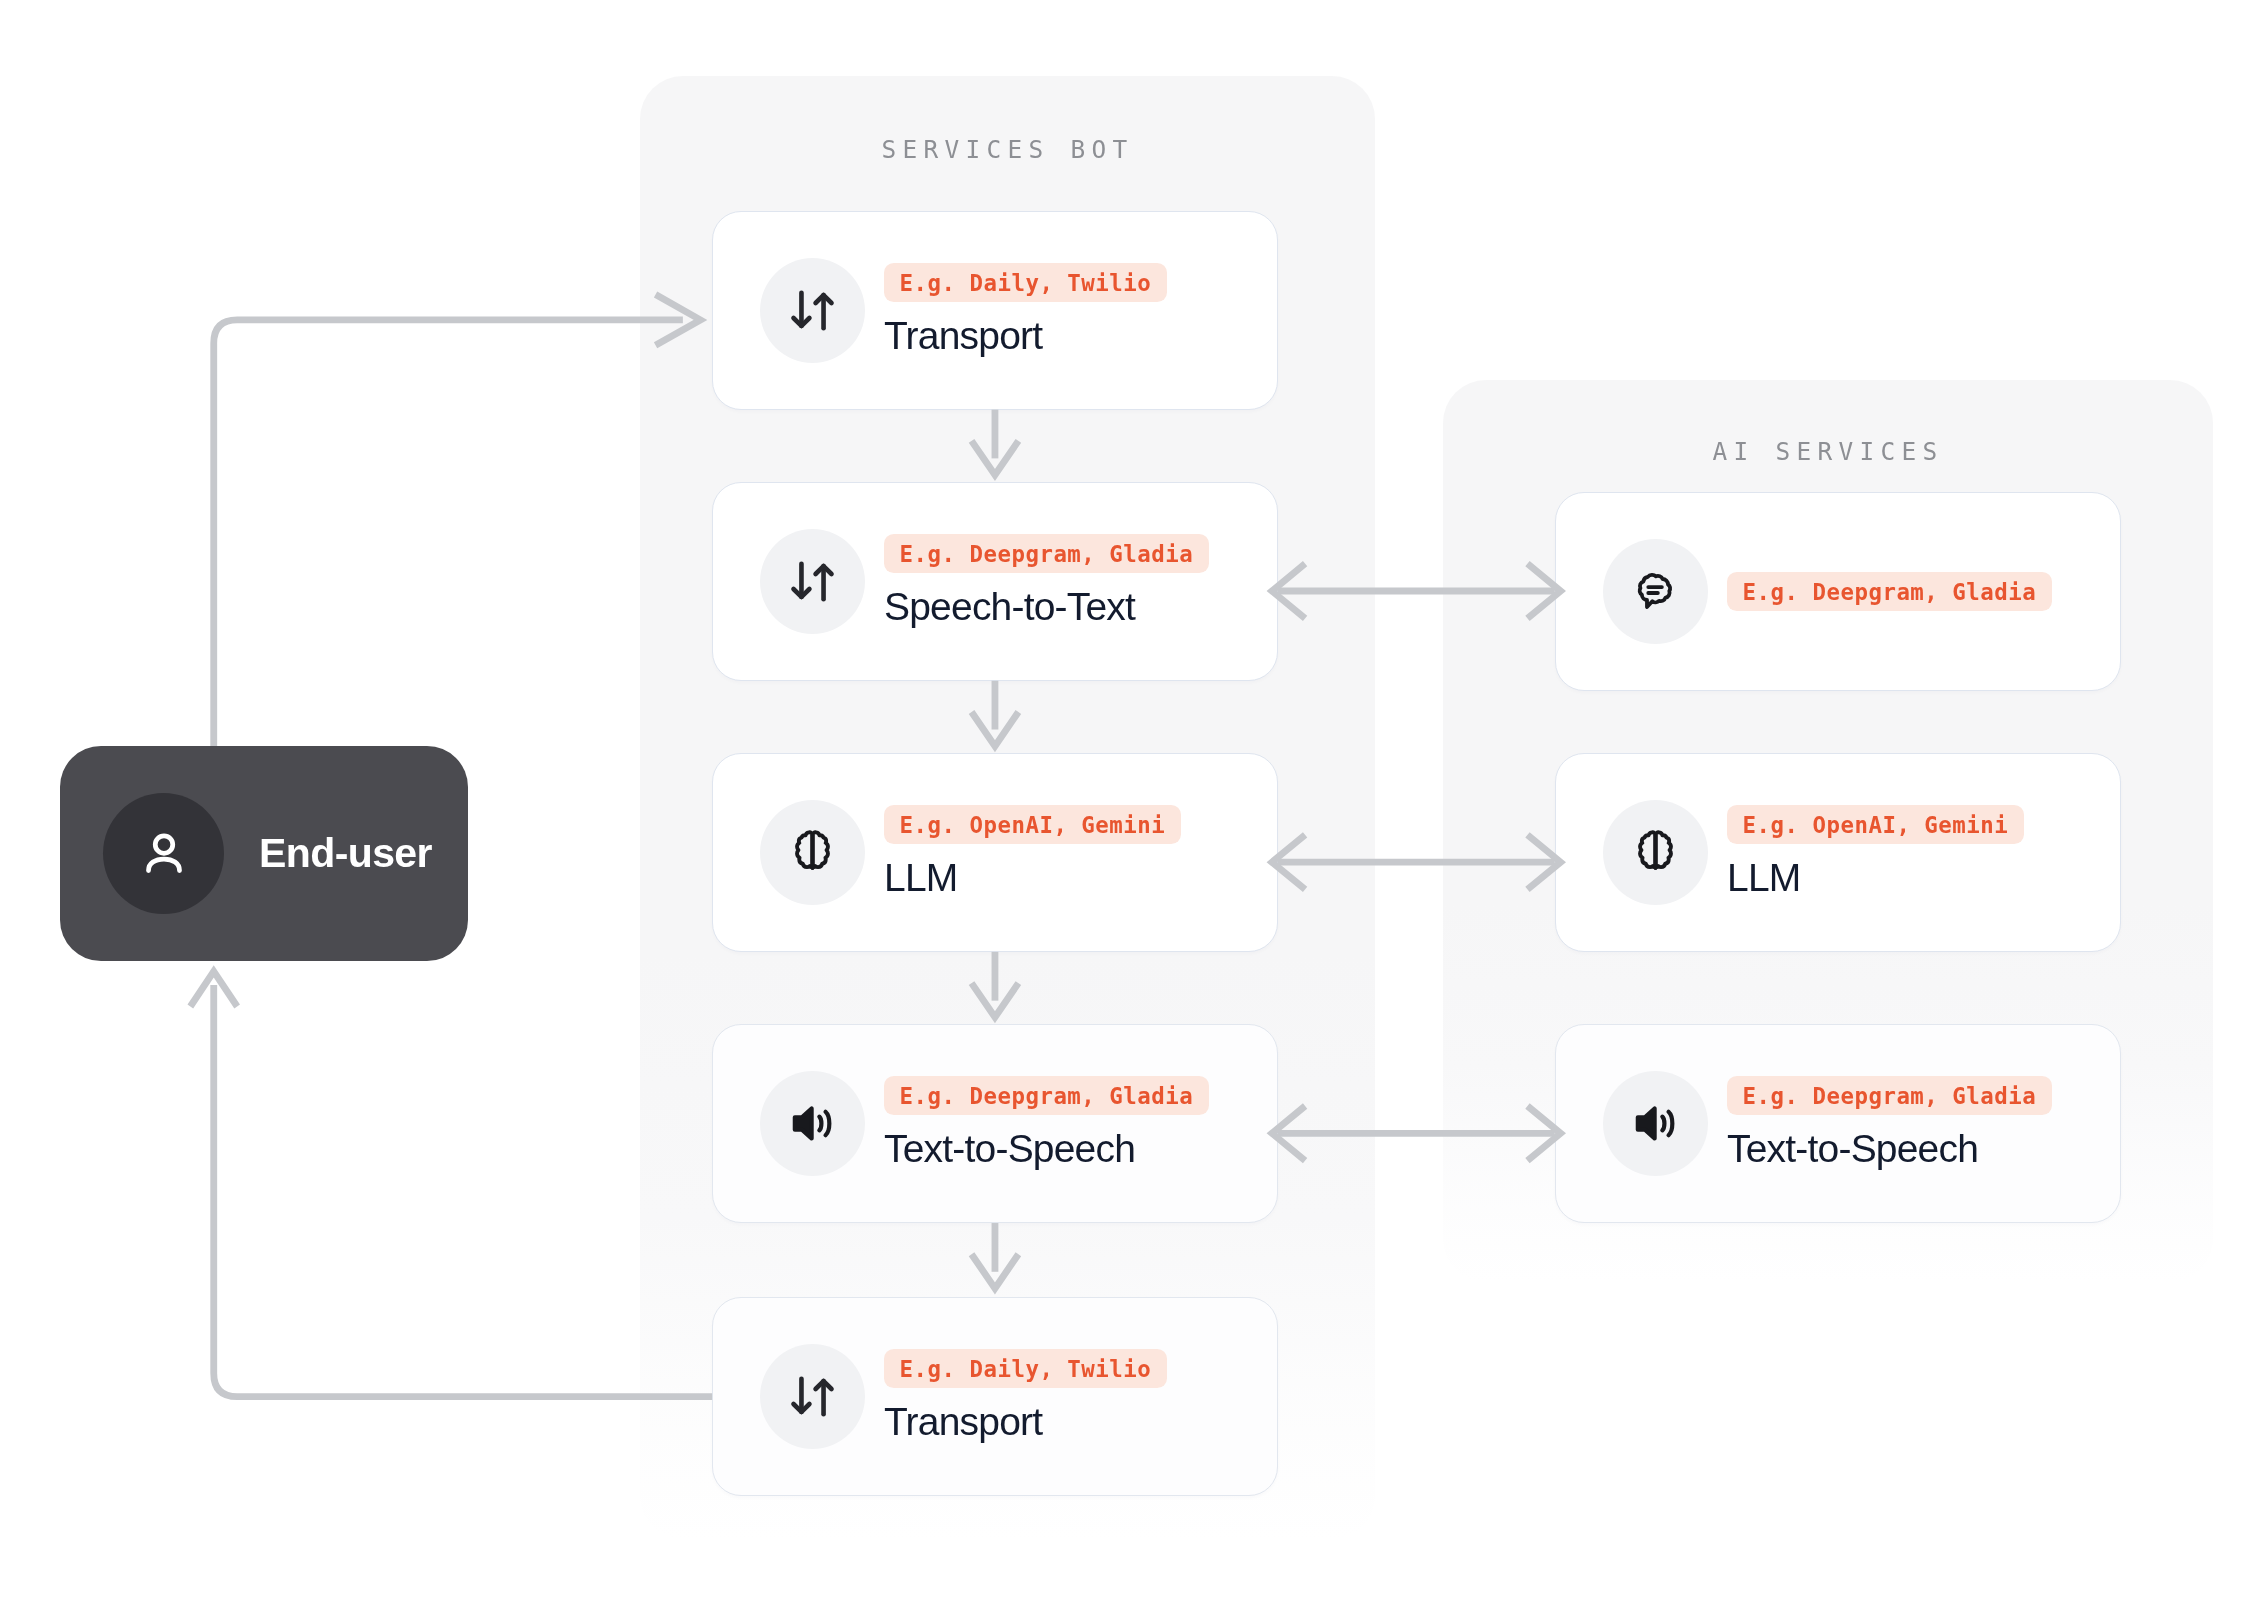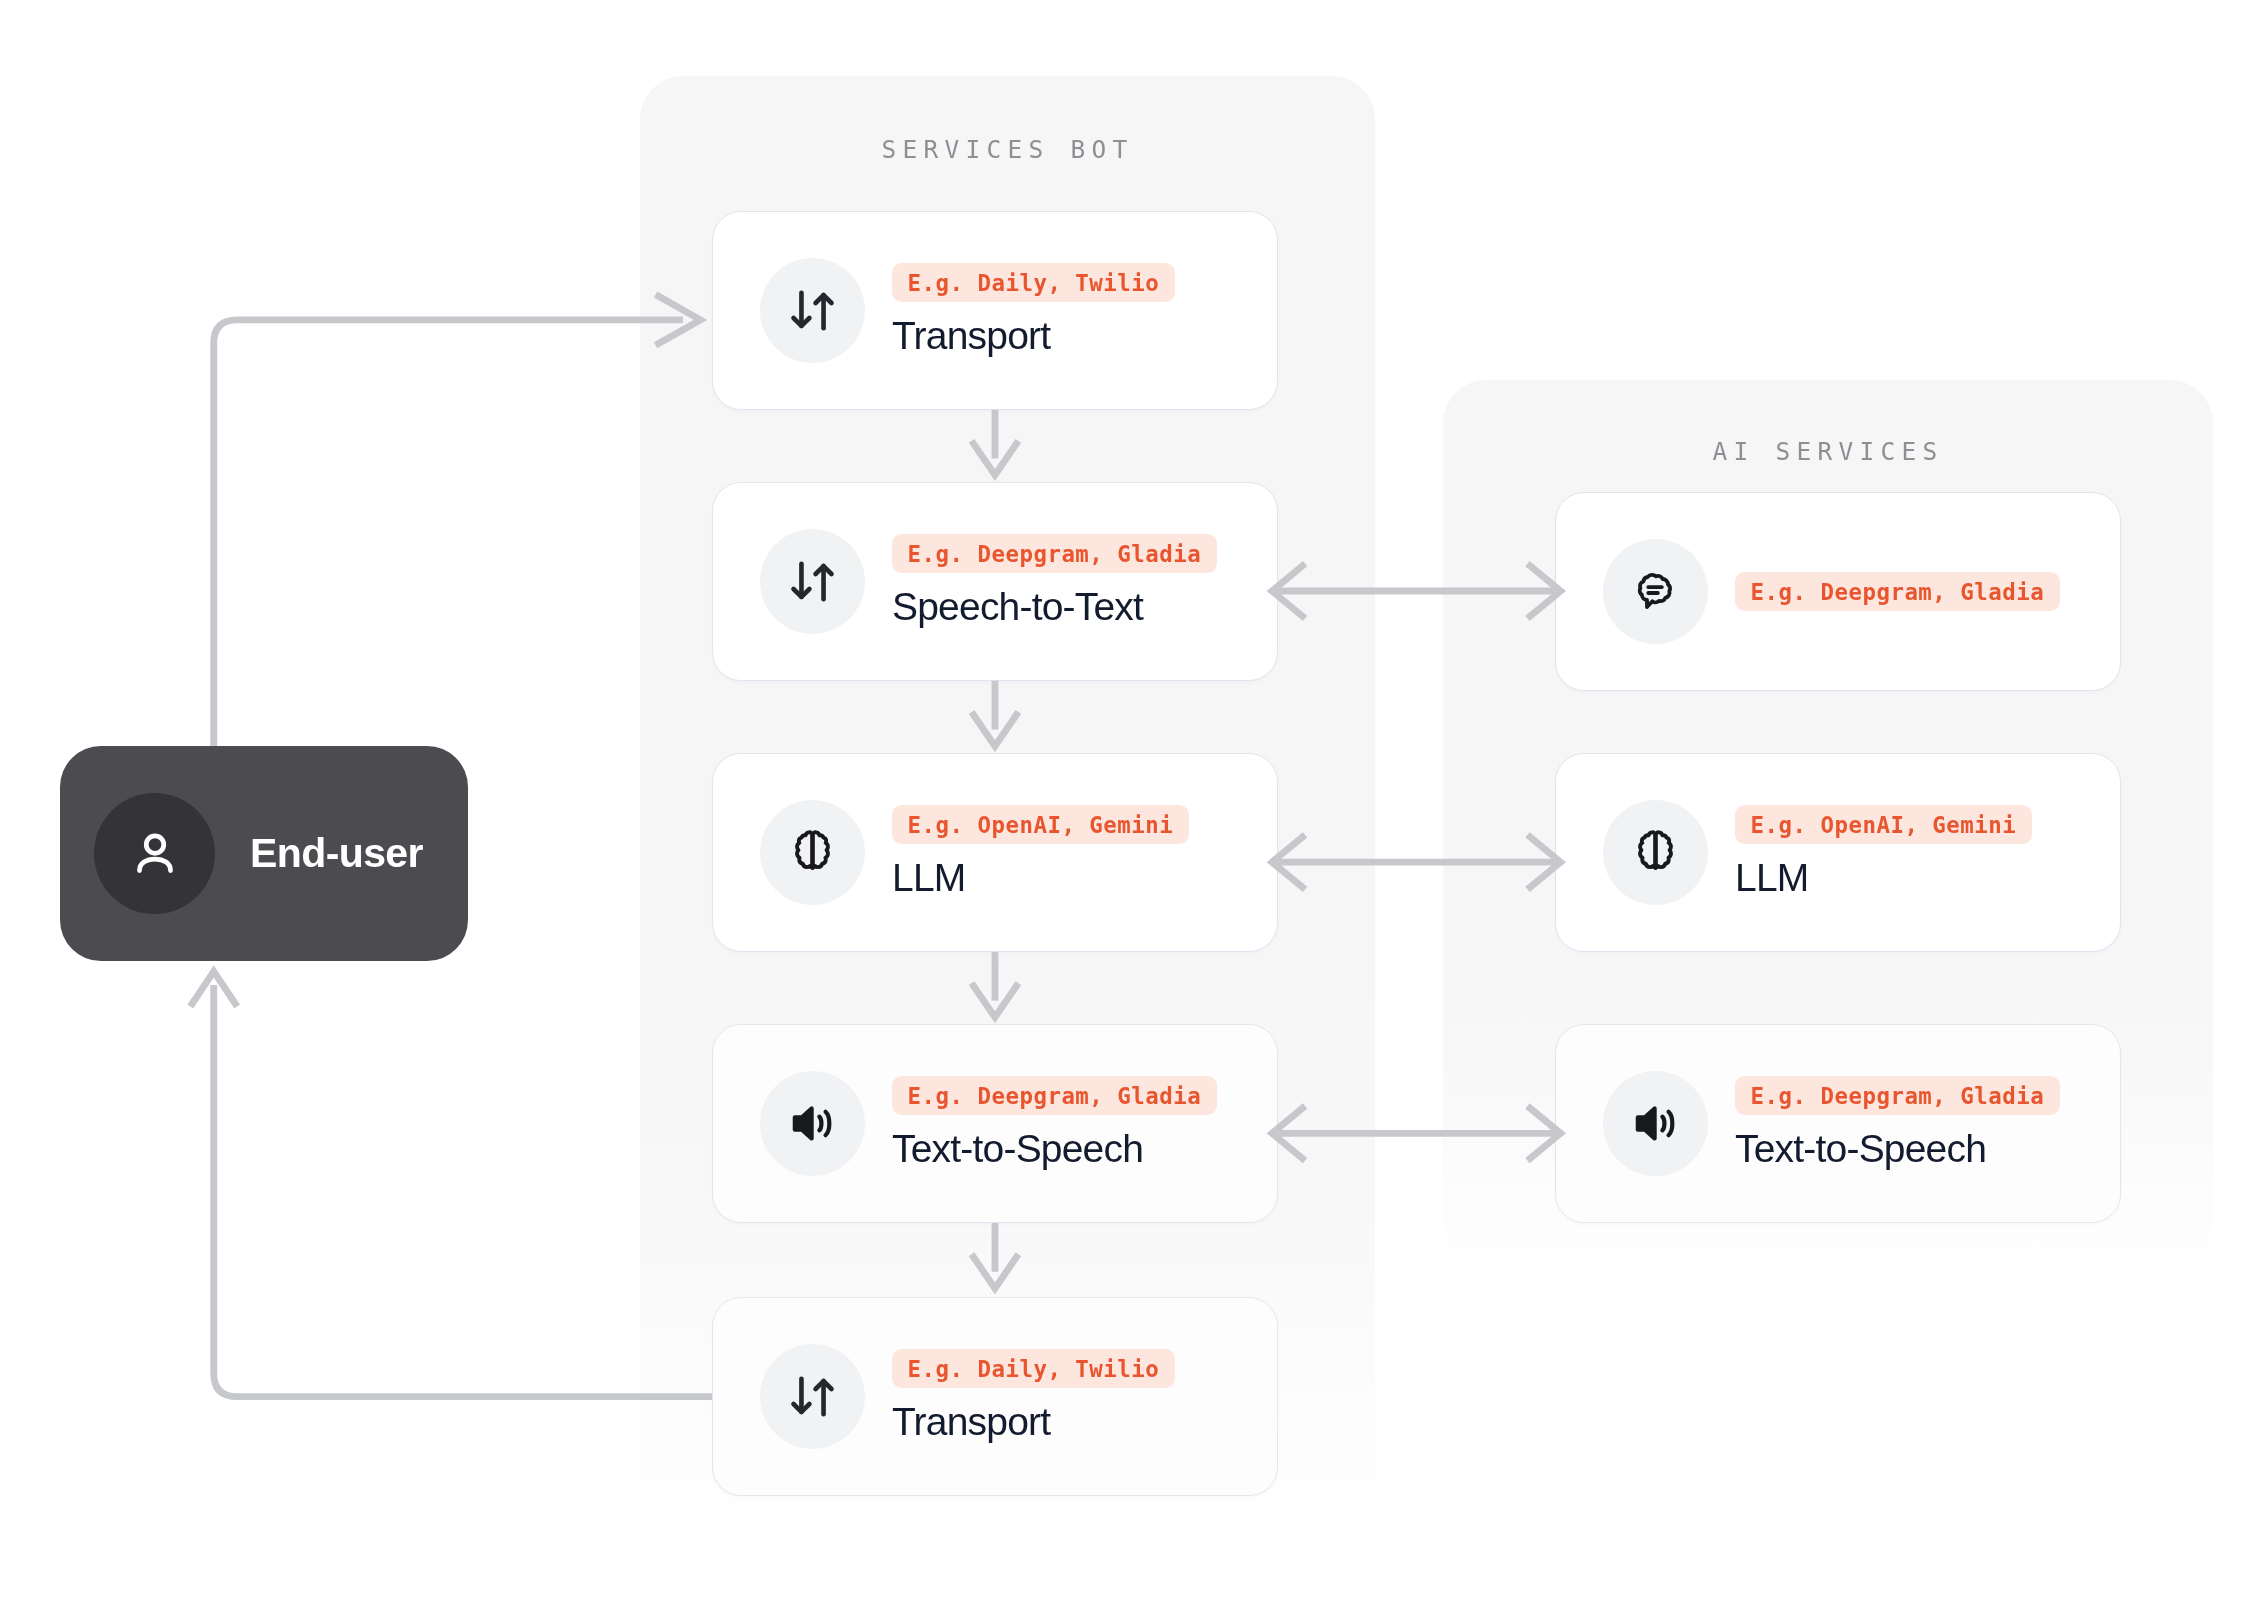--- a/index.html
+++ b/index.html
@@ -57,21 +57,21 @@
   }
   .card.faded { background: #fdfdfe; border-color: #e2e7ef; }
 
   .icon-circle {
     flex: 0 0 auto;
     width: 105px; height: 105px;
     border-radius: 50%;
     background: #f1f2f4;
     display: flex; align-items: center; justify-content: center;
   }
-  .card-body { margin-left: 27px; display: flex; flex-direction: column; align-items: flex-start; }
+  .card-body { margin-left: 19px; display: flex; flex-direction: column; align-items: flex-start; }
   .tag {
     display: inline-block;
     background: #fce6dd;
     color: #e8552f;
     font-family: "DejaVu Sans Mono", "Liberation Mono", monospace;
     font-size: 22.4px;
     font-weight: 700;
     letter-spacing: 0.5px;
     padding: 8.8px 15.6px 7.8px 15.6px;
     border-radius: 9.8px;
@@ -90,21 +90,21 @@
   .card-body.tag-only .tag { margin: 0; }
 
   
   #end-user {
     position: absolute;
     left: 60px; top: 746px;
     width: 408px; height: 215px;
     background: #4b4b50;
     border-radius: 41px;
     display: flex; align-items: center;
-    padding-left: 34px;
+    padding-left: 43px;
     z-index: 5;
   }
   #end-user .avatar {
     width: 121px; height: 121px; border-radius: 50%;
     background: #333338;
     display: flex; align-items: center; justify-content: center;
     flex: 0 0 auto;
   }
   #end-user .eu-label {
     margin-left: 35px;

